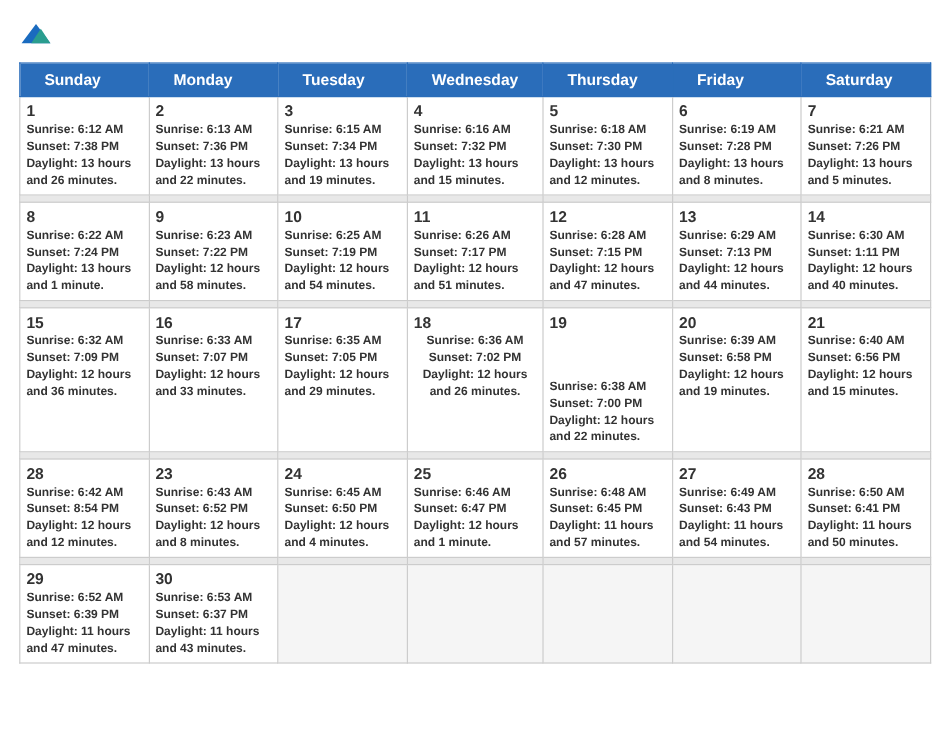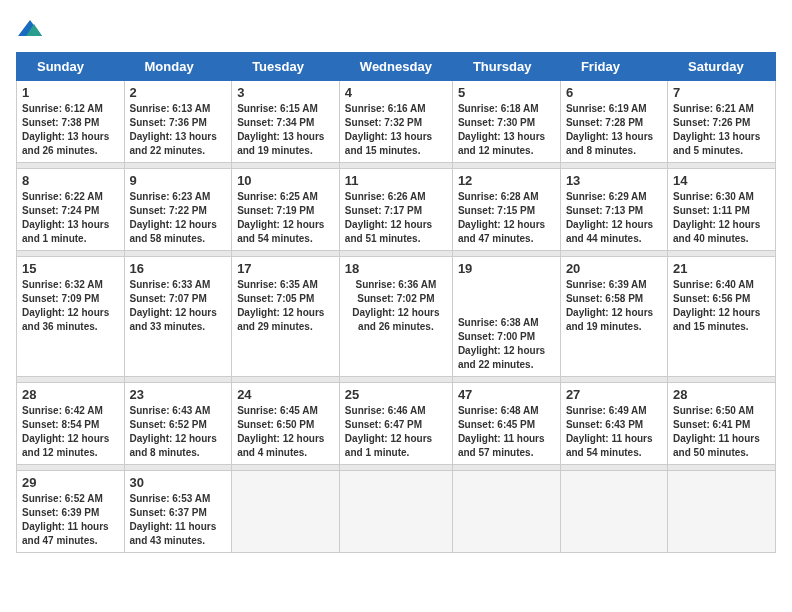--- a/index.html
+++ b/index.html
@@ -335,21 +335,21 @@
 and 4 minutes.</div>
         </td>
         <td>
           <span class="day-num">25</span>
           <div class="day-info" style="white-space: pre-line;">Sunrise: 6:46 AM
 Sunset: 6:47 PM
 Daylight: 12 hours
 and 1 minute.</div>
         </td>
         <td>
-          <span class="day-num">47</span>
+          <span class="day-num">26</span>
           <div class="day-info" style="white-space: pre-line;">Sunrise: 6:48 AM
 Sunset: 6:45 PM
 Daylight: 11 hours
 and 57 minutes.</div>
         </td>
         <td>
           <span class="day-num">27</span>
           <div class="day-info" style="white-space: pre-line;">Sunrise: 6:49 AM
 Sunset: 6:43 PM
 Daylight: 11 hours

